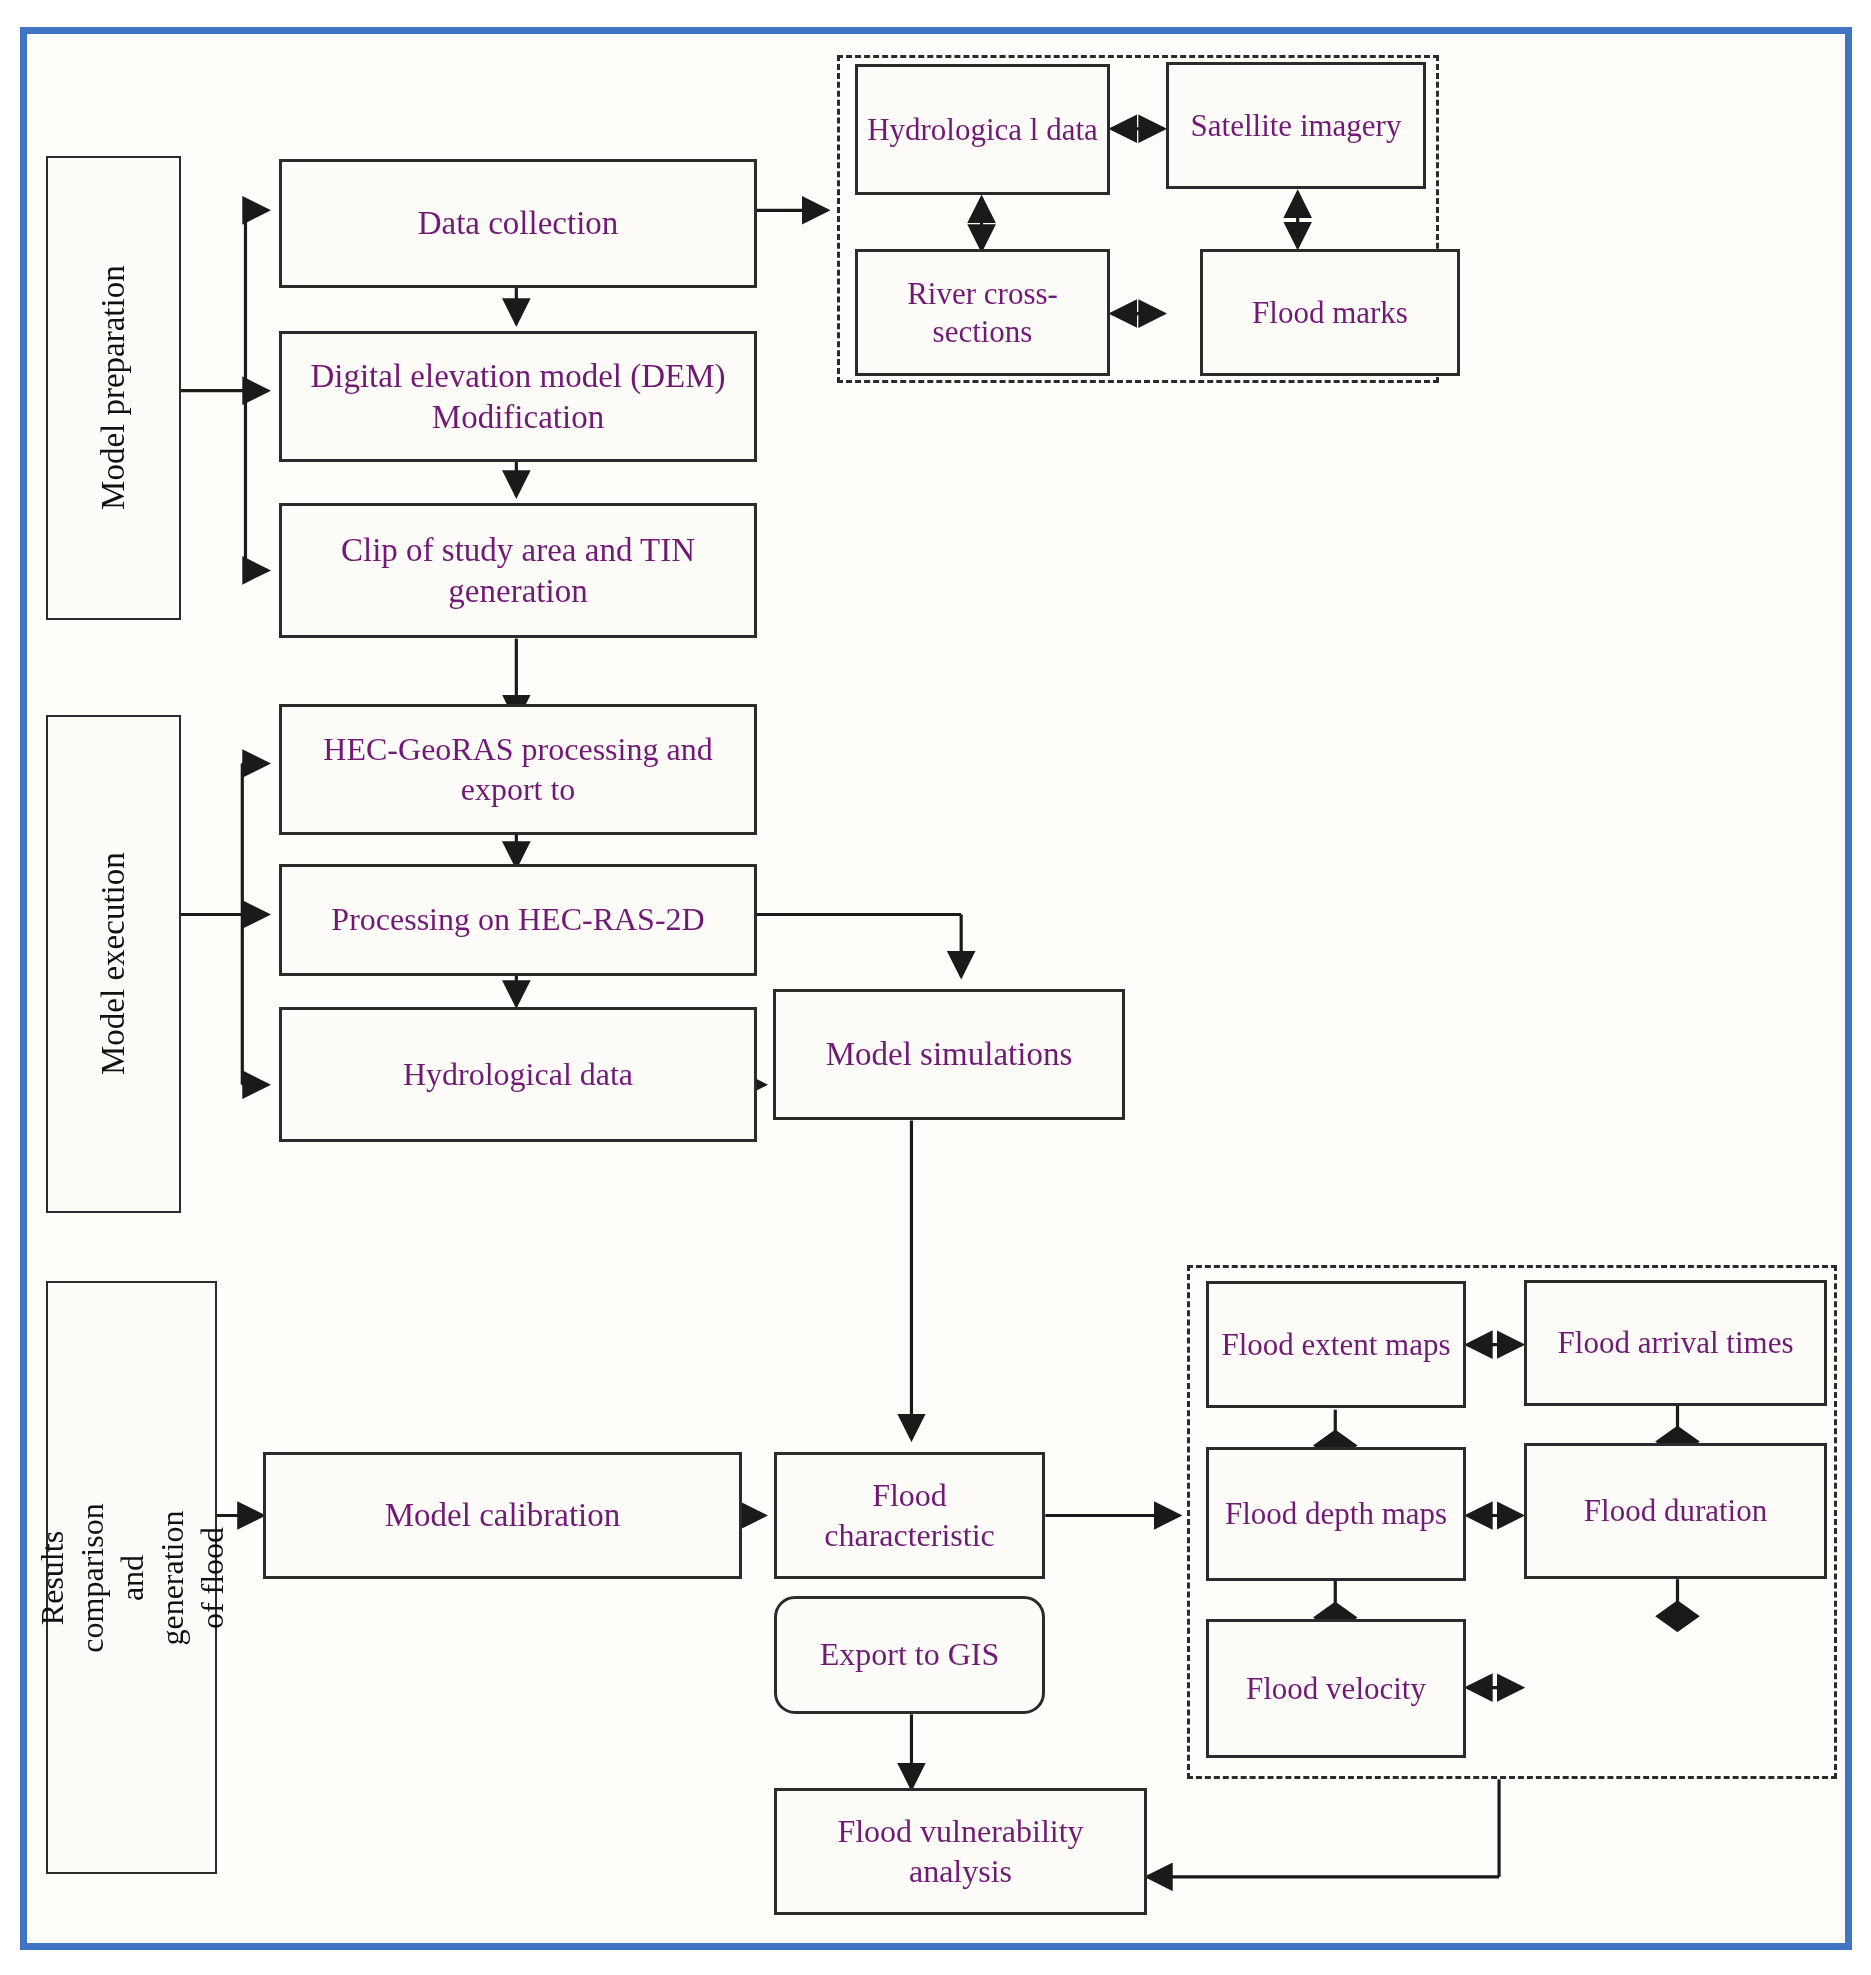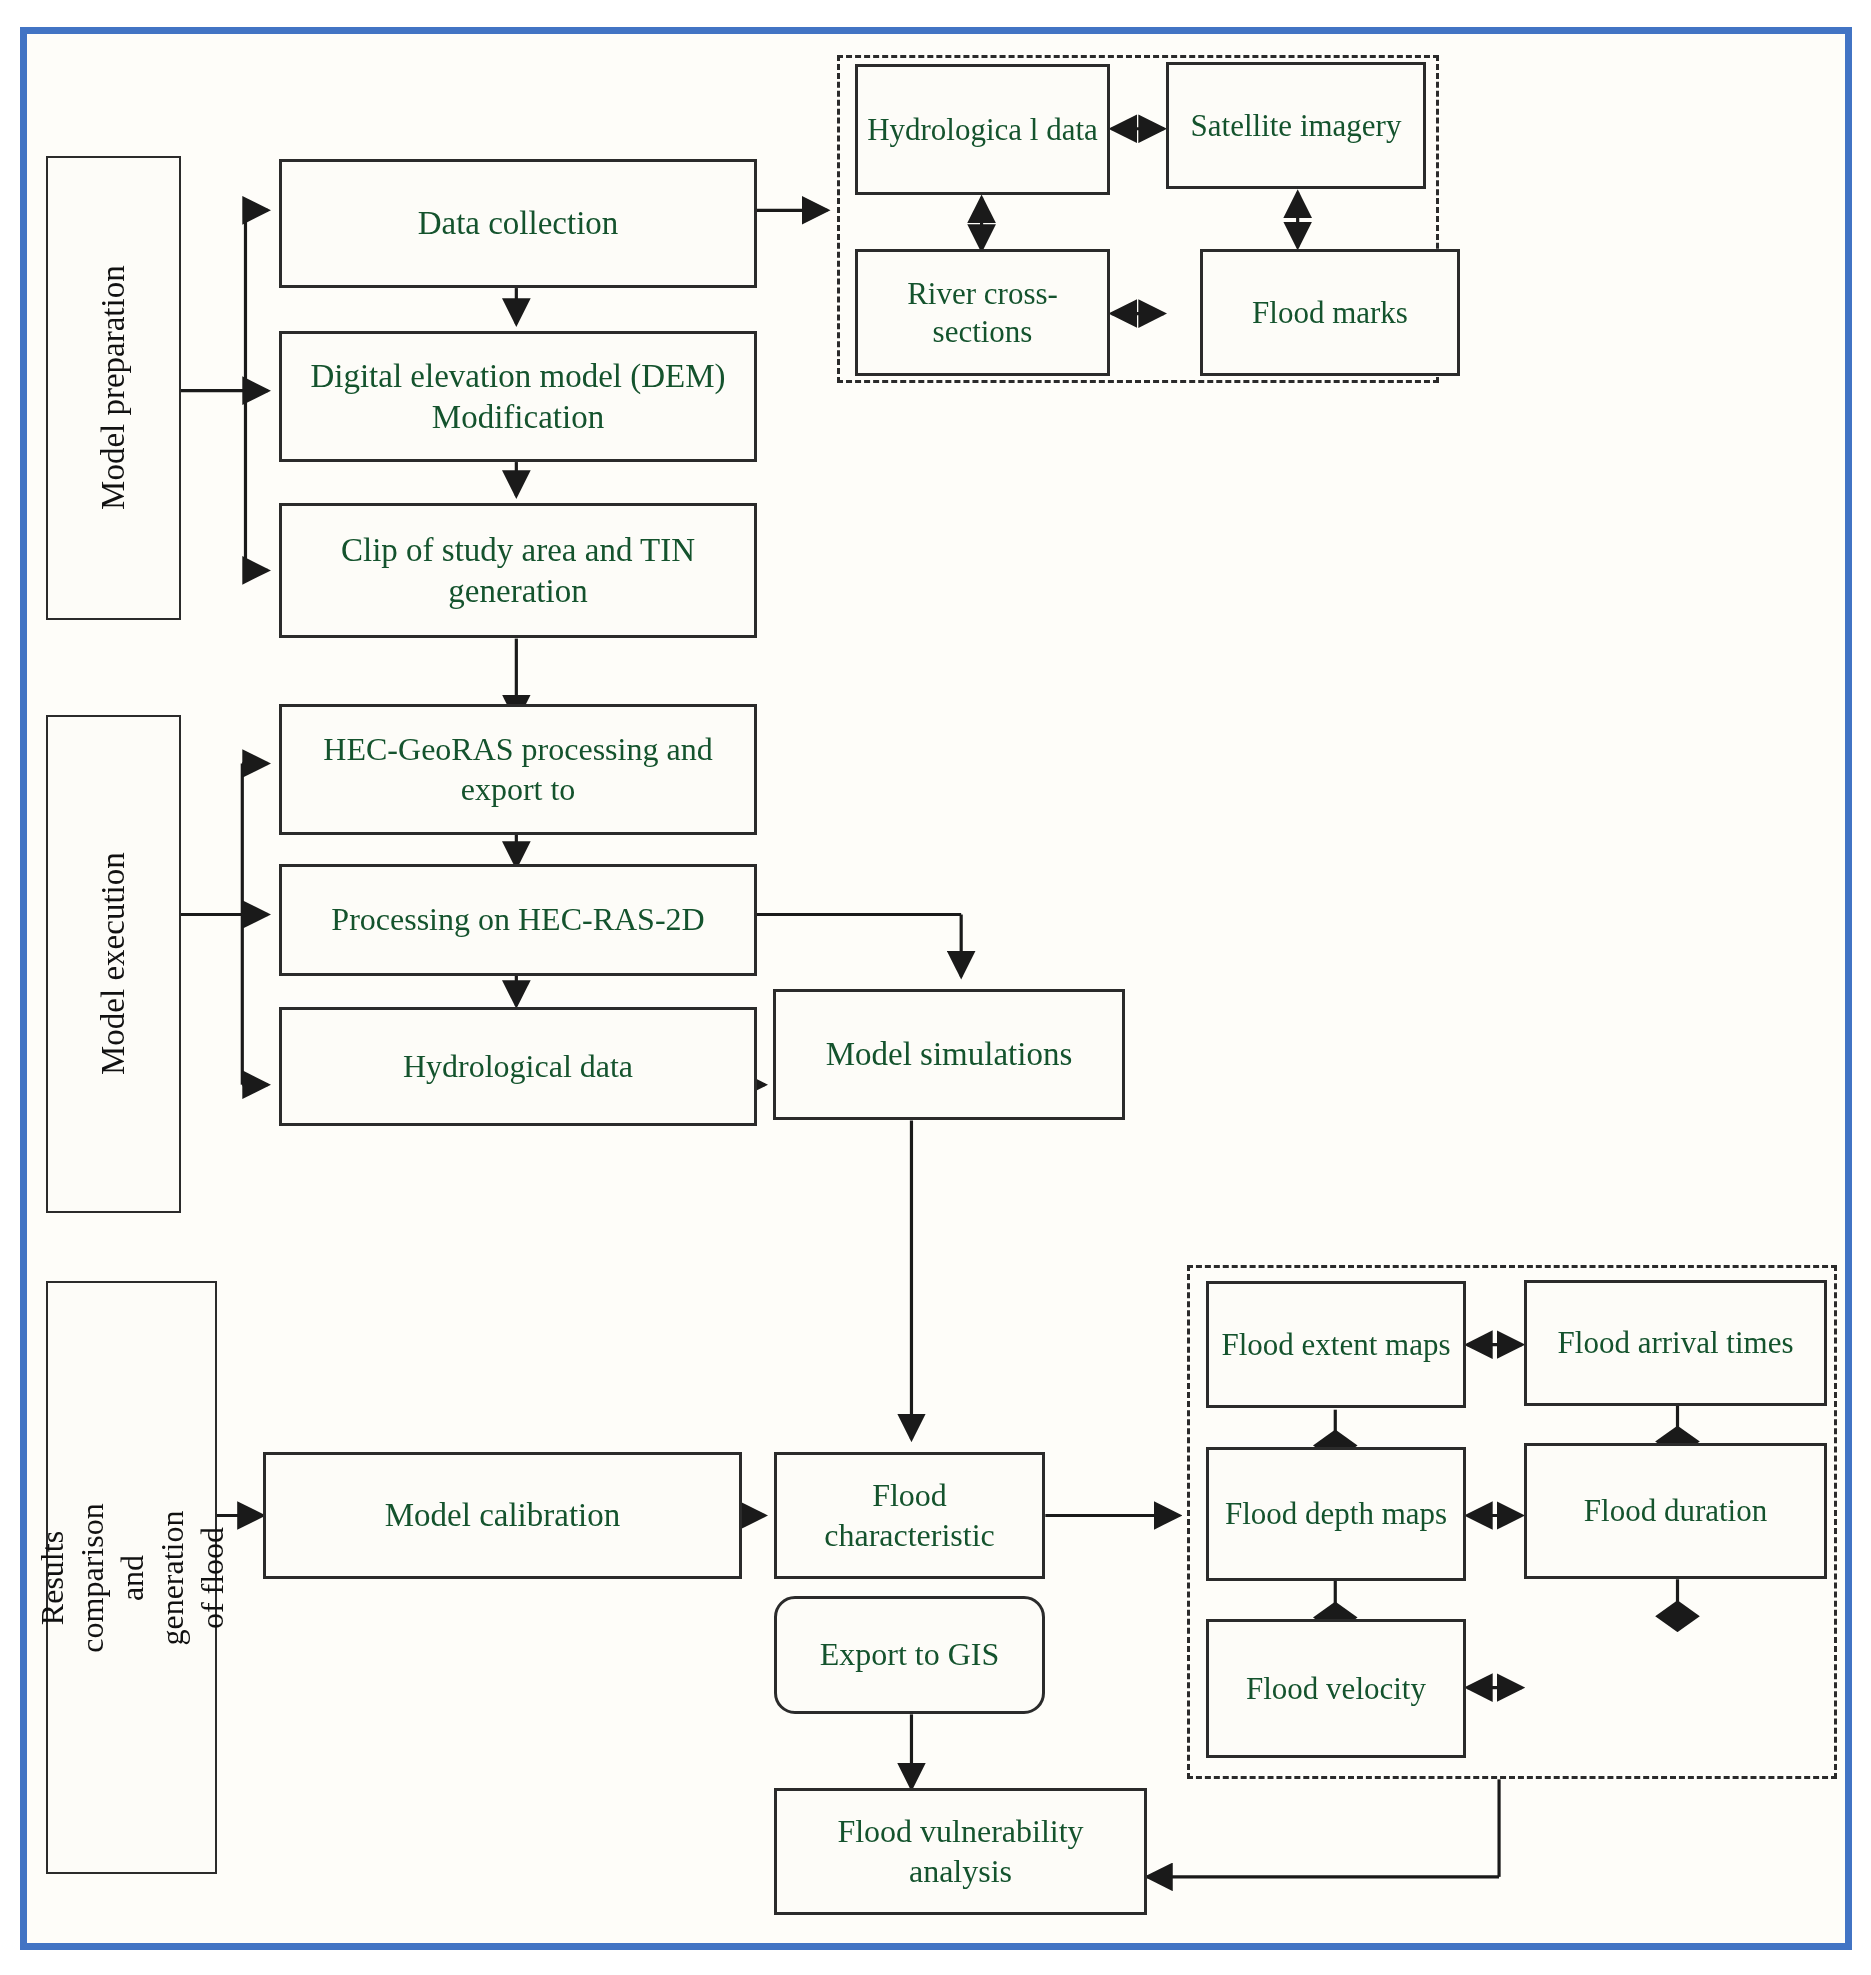--- a/index.html
+++ b/index.html
@@ -23,21 +23,21 @@
     width:1872px;height:1975px;
   }
   .nodebox{
     position:absolute;
     box-sizing:border-box;
     border:2.5px solid #2b2b2b;
     background:#fdfcf8;
     display:flex;
     align-items:center;
     text-align:center;
-    color:#14532d;
+    color:#701a75;
     line-height:1.22;
     padding:2.5px 6.4px;
     font-family:"Liberation Serif", serif;
   }
   .nodebox.heavy{border-width:3.2px;}
   .nodebox span{display:block;width:100%;}
   .vlabel{
     position:absolute;
     box-sizing:border-box;
     border:2.5px solid #2b2b2b;
@@ -189,21 +189,21 @@
   </div>
 
   <div class="nodebox heavy fs50" style="left:279px;top:704px;width:478px;height:131px;">
     <span>HEC-GeoRAS processing and export to</span>
   </div>
 
   <div class="nodebox heavy fs50" style="left:279px;top:864px;width:478px;height:112px;">
     <span>Processing on HEC-RAS-2D</span>
   </div>
 
-  <div class="nodebox heavy fs50" style="left:279px;top:1007px;width:478px;height:119px;">
+  <div class="nodebox heavy fs50" style="left:279px;top:1007px;width:478px;height:135px;">
     <span>Hydrological data</span>
   </div>
 
   <div class="nodebox heavy fs52" style="left:773px;top:989px;width:352px;height:131px;">
     <span>Model simulations</span>
   </div>
 
   <div class="nodebox heavy fs52" style="left:263px;top:1452px;width:479px;height:127px;">
     <span>Model calibration</span>
   </div>

